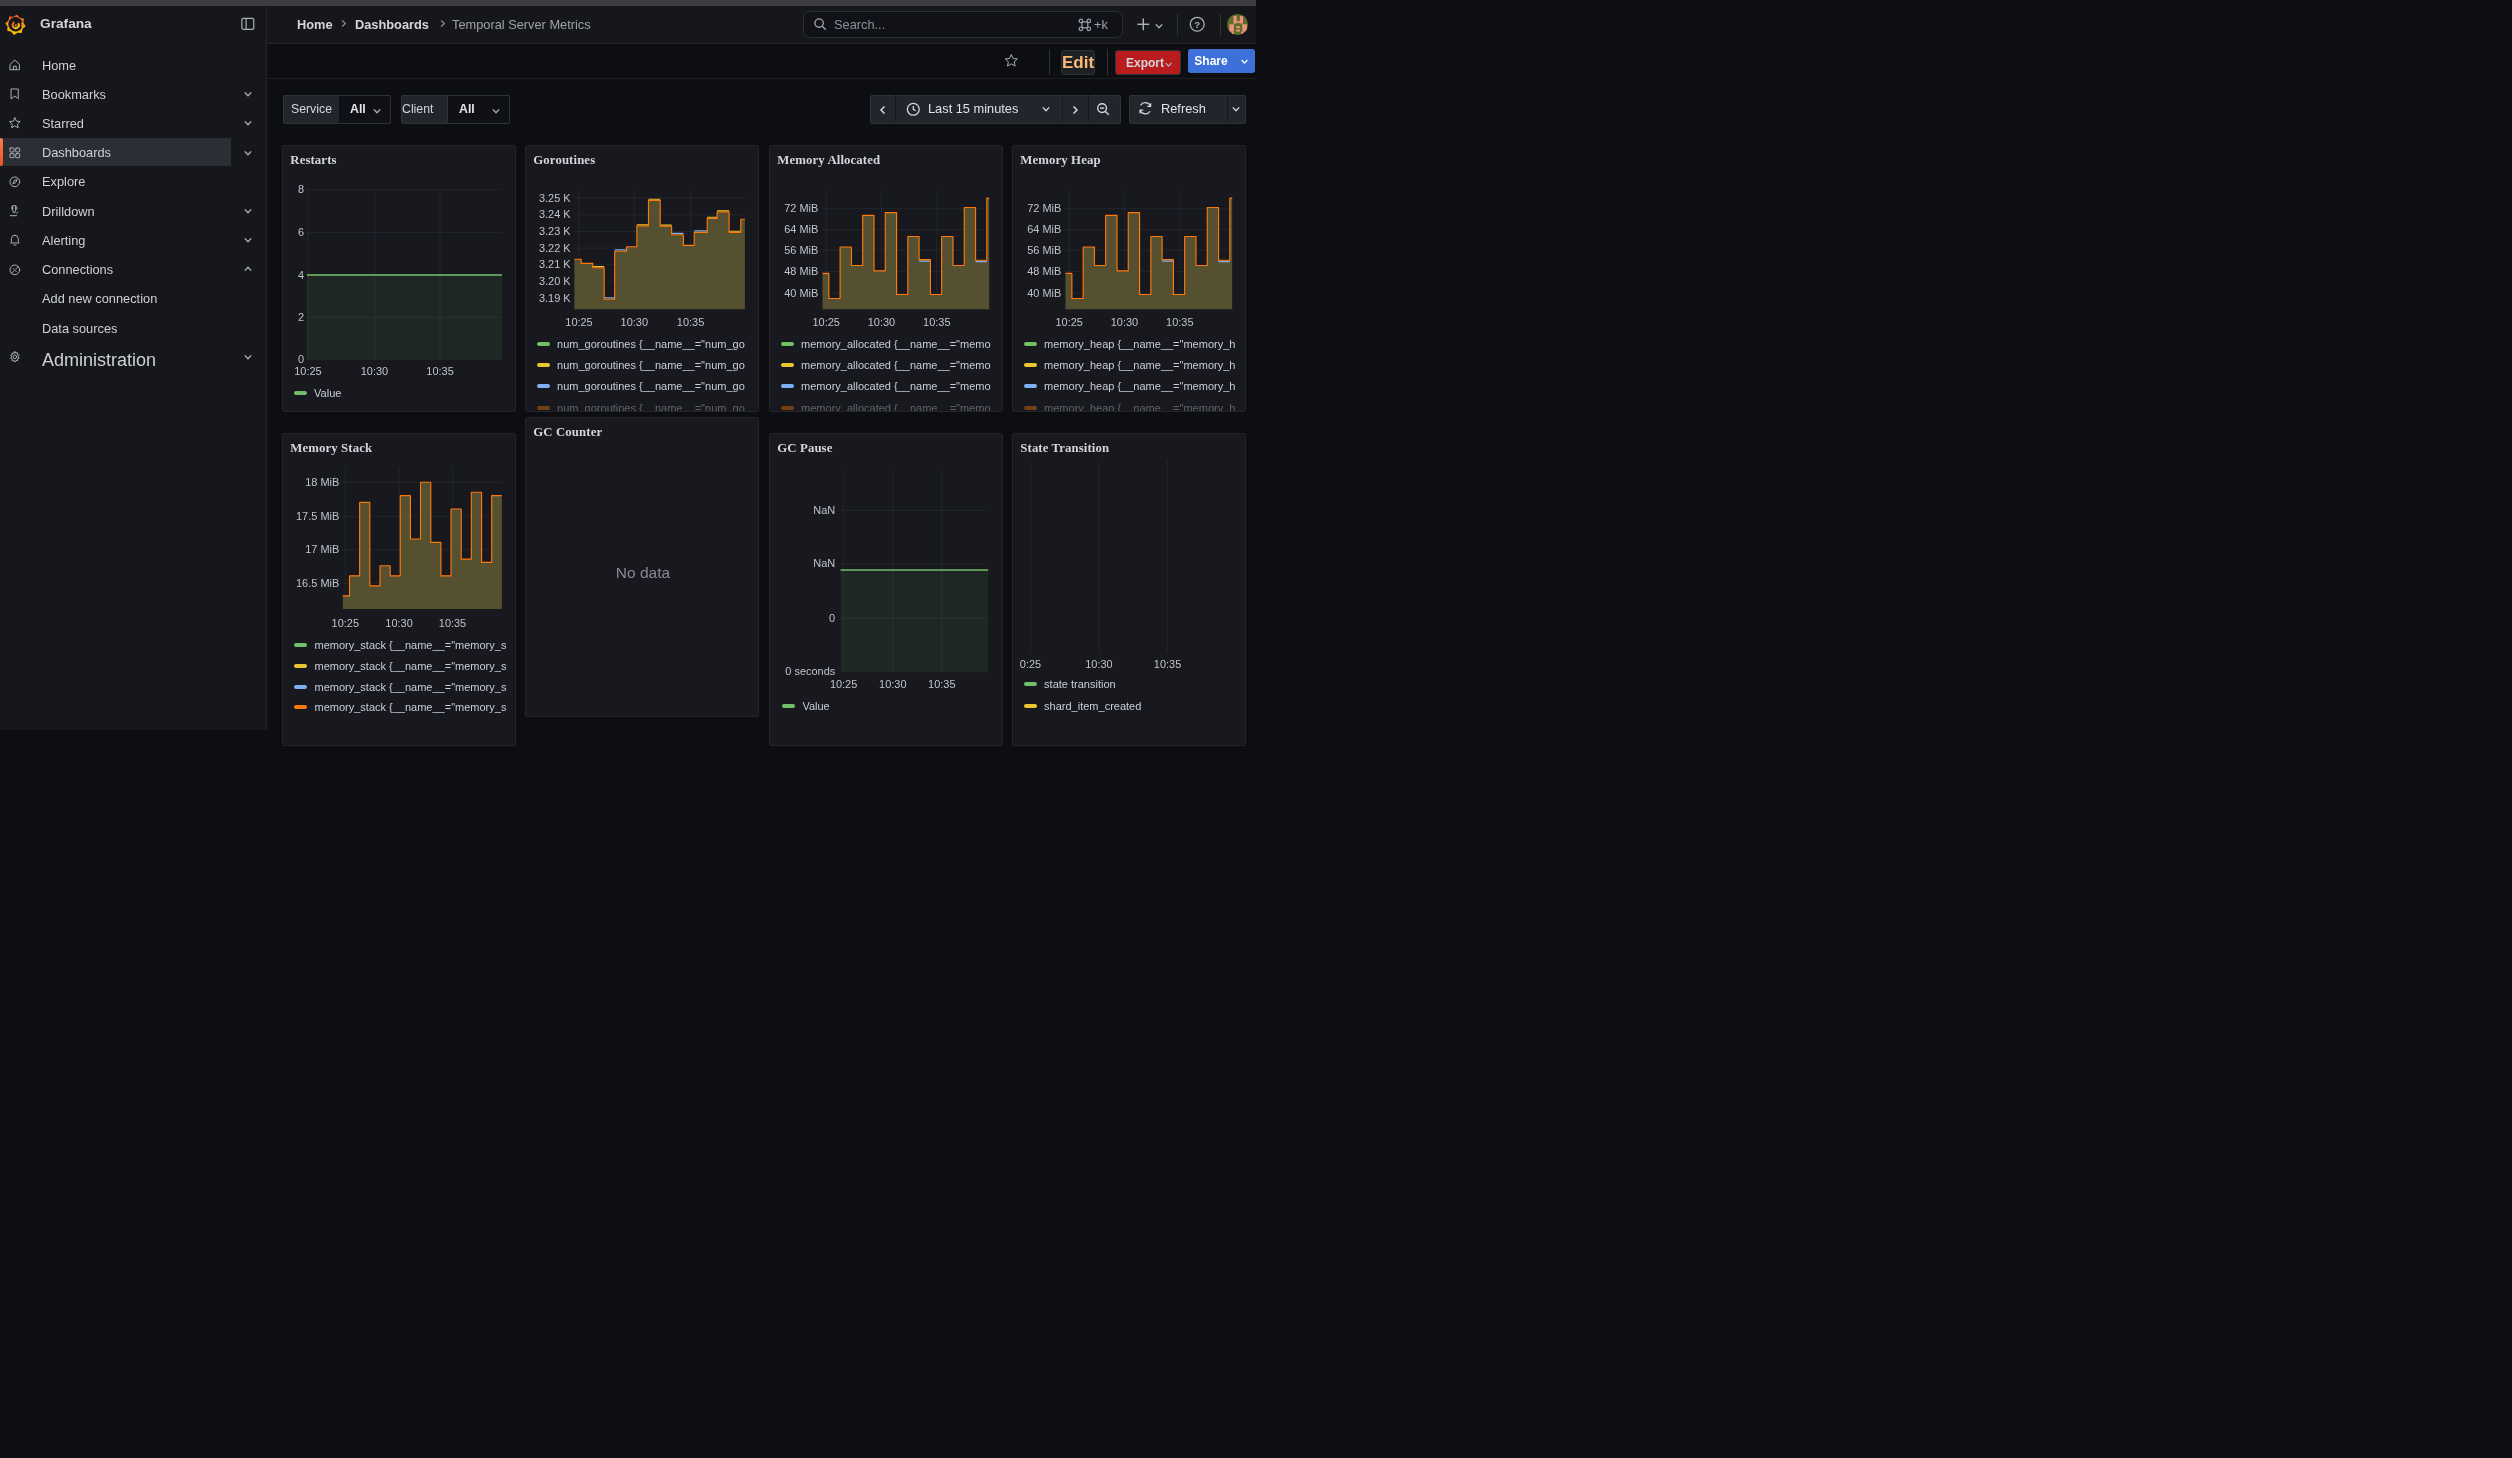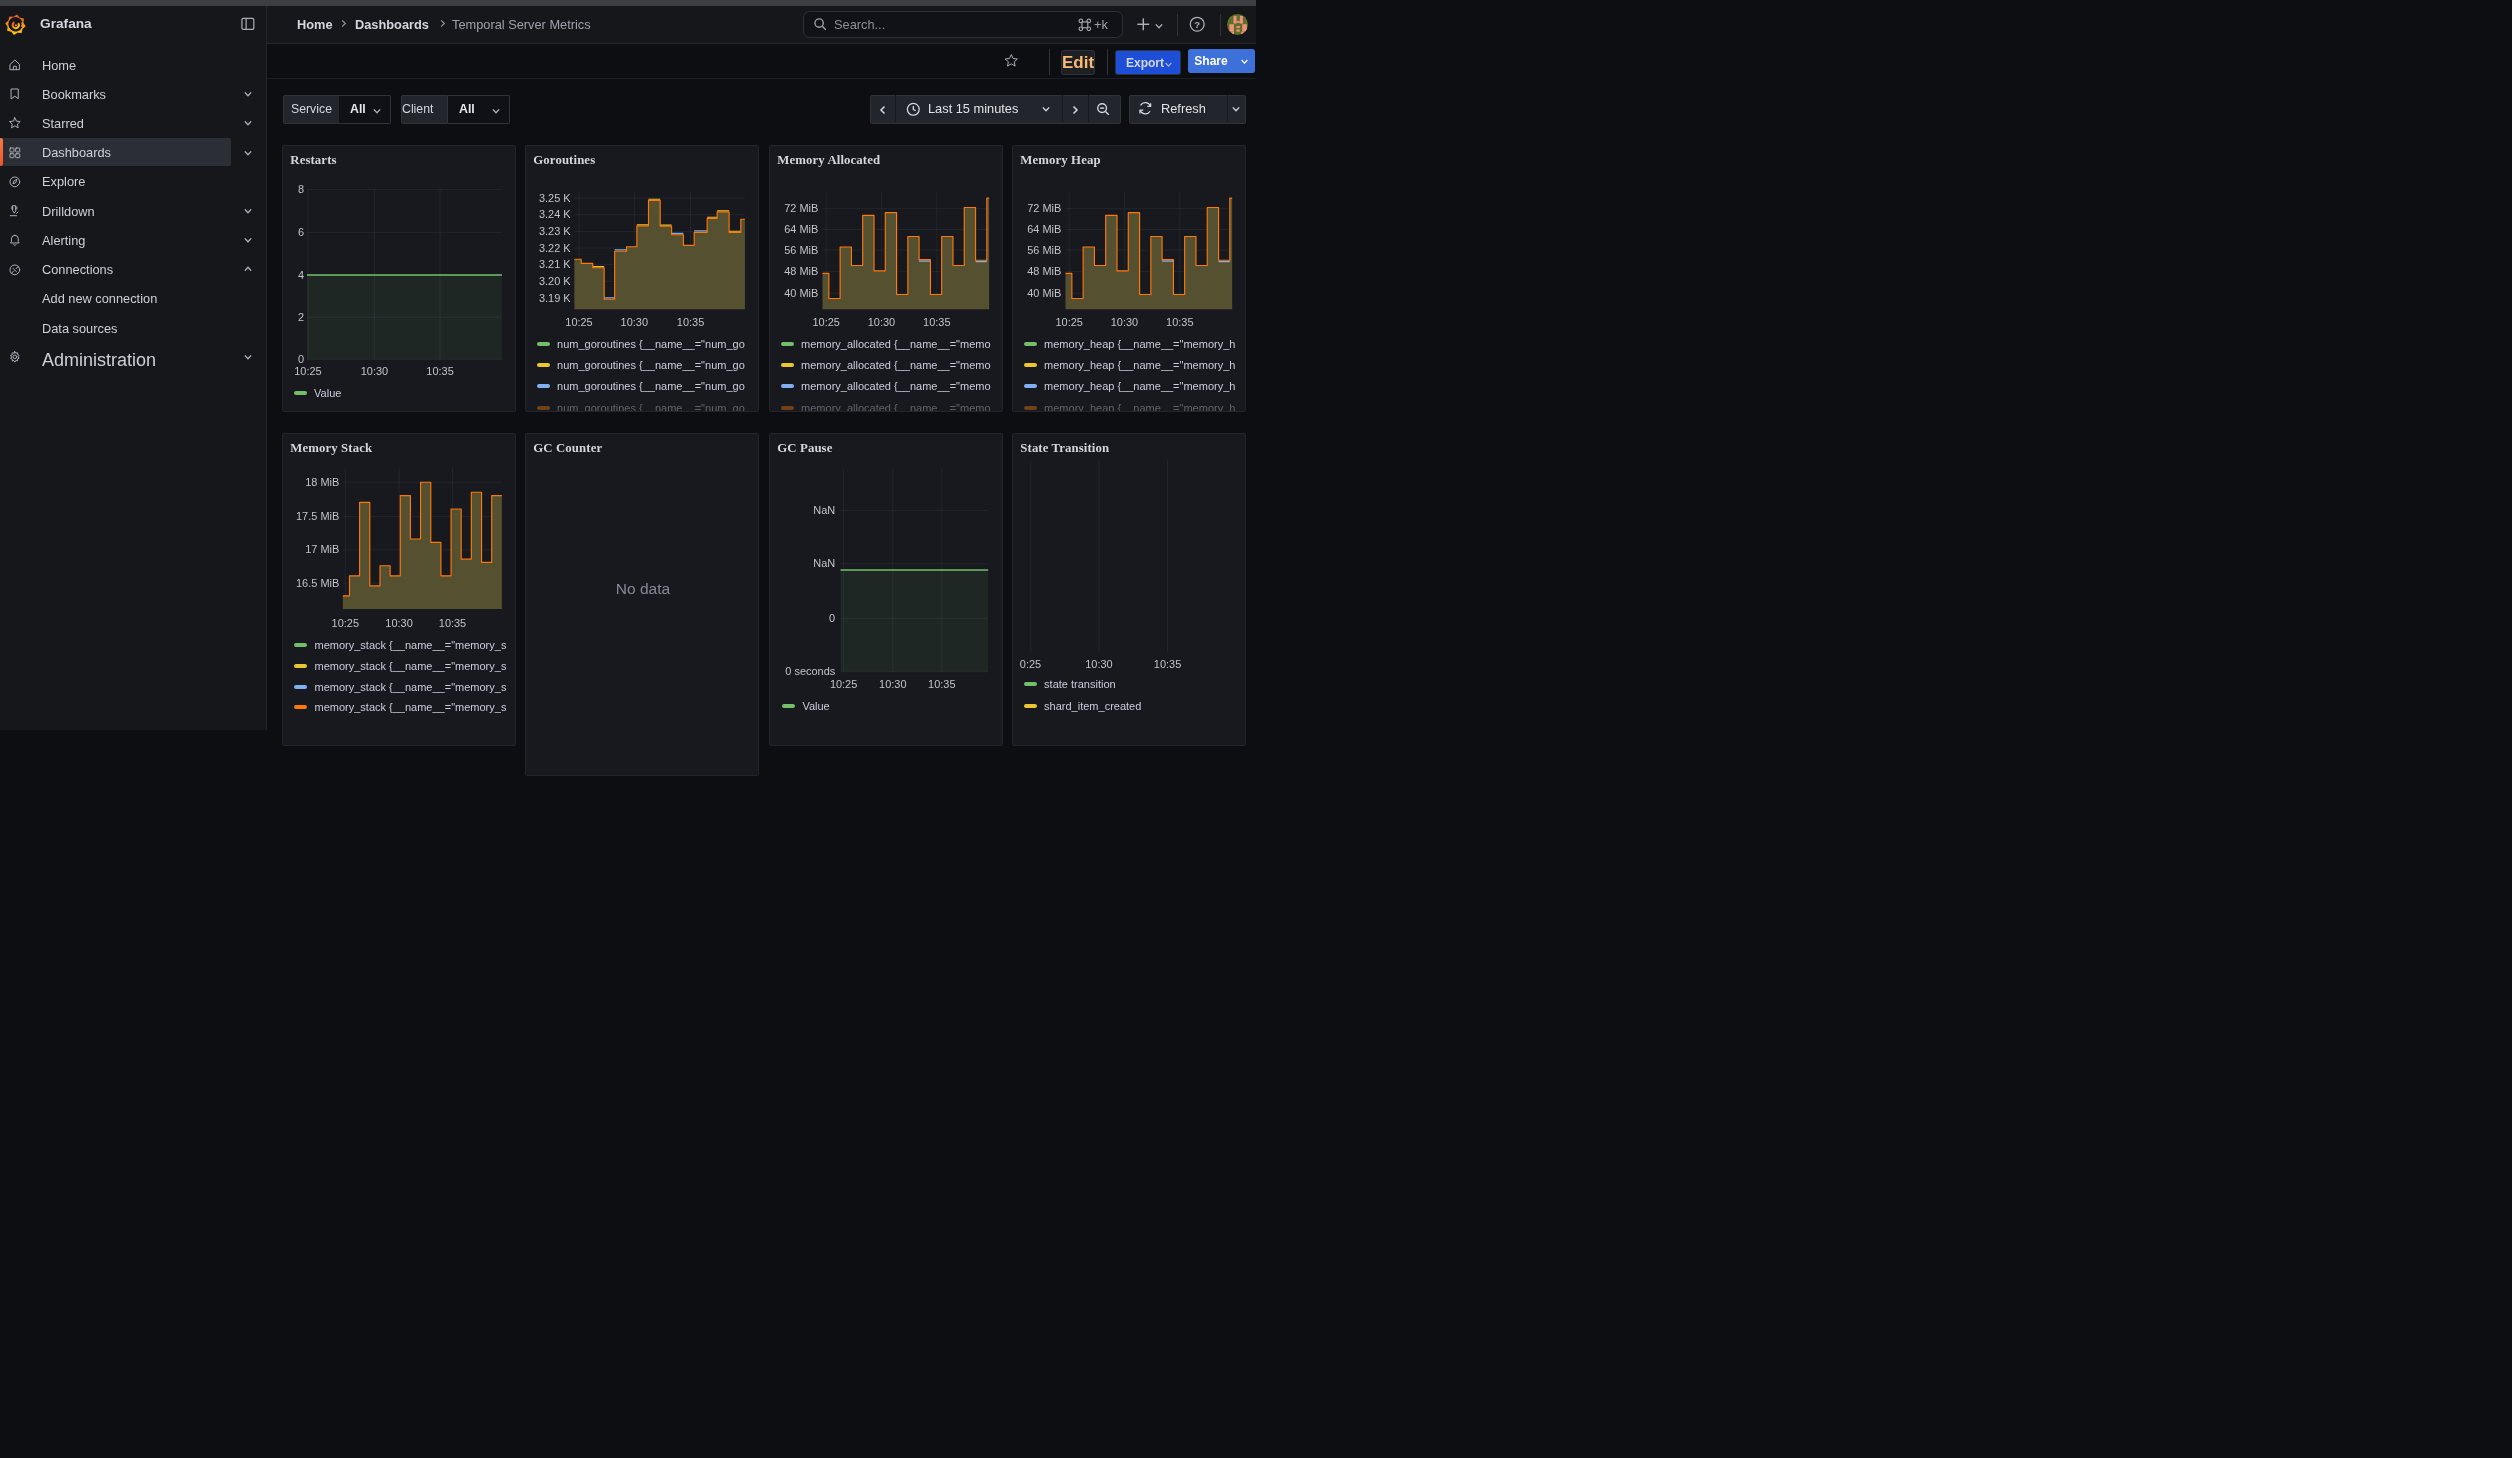--- a/index.html
+++ b/index.html
@@ -98,21 +98,21 @@
   </g>
  </g>
 </svg>
 
 <svg class="abs" style="left:1004px;top:53px;" width="14.6" height="14.6" viewBox="0 0 24 24" fill="none" stroke="#aeb0b8" stroke-width="1.6" stroke-linejoin="round">
  <path d="M12 2.5 L15 9 L22 9.8 L16.8 14.5 L18.3 21.5 L12 17.8 L5.7 21.5 L7.2 14.5 L2 9.8 L9 9 Z"></path>
 </svg>
 <div class="abs" style="left:1049px;top:49px;width:0.9px;height:25.6px;background:#2f3237;"></div>
 <div class="abs" style="left:1061px;top:50px;width:34px;height:25px;background:#1d2025;border:0.9px solid #2f3237;border-radius:2.7px;text-align:center;line-height:23px;font-size:17px;font-weight:700;color:#fdba74;">Edit</div>
 <div class="abs" style="left:1107px;top:49px;width:0.9px;height:25.6px;background:#2f3237;"></div>
-<div class="abs" style="left:1115px;top:50px;width:66px;height:25px;background:#1d4ed8;border:0.9px solid #2f3237;border-radius:2.7px;font-size:12px;font-weight:700;color:#d5d6dd;">
+<div class="abs" style="left:1115px;top:50px;width:66px;height:25px;background:#b91c1c;border:0.9px solid #2f3237;border-radius:2.7px;font-size:12px;font-weight:700;color:#d5d6dd;">
  <span style="position:absolute;left:10px;top:5px;">Export</span>
  <svg style="position:absolute;right:7.3px;top:8.7px;" width="9" height="9" viewBox="0 0 11 11" fill="none" stroke="#aeb0b8" stroke-width="1.5">
       <path d="M2 3.7 L5.5 7.4 L9 3.7"></path>
     </svg>
 </div>
 <div class="abs" style="left:1188px;top:49px;width:46px;height:24px;background:#3d71d9;border-radius:2.7px 0 0 2.7px;text-align:center;line-height:24px;font-size:12px;font-weight:700;color:#fff;">Share</div>
 <div class="abs" style="left:1234px;top:49px;width:21px;height:24px;background:#3d71d9;border-radius:0 2.7px 2.7px 0;">
  <svg style="position:absolute;left:5.5px;top:8.2px;" width="9" height="9" viewBox="0 0 11 11" fill="none" stroke="#fff" stroke-width="1.5">
       <path d="M2 3.7 L5.5 7.4 L9 3.7"></path>
     </svg>
@@ -351,21 +351,21 @@
       <text x="61.5" y="94.2" text-anchor="end" font-size="12" fill="#c2c3cb">17.5 MiB</text>
       <text x="61.5" y="130.7" text-anchor="end" font-size="12" fill="#c2c3cb">17 MiB</text>
       <text x="61.5" y="167.3" text-anchor="end" font-size="12" fill="#c2c3cb">16.5 MiB</text>
       <text x="68.1" y="211.2" text-anchor="middle" font-size="12" fill="#c2c3cb">10:25</text>
       <text x="127.0" y="211.2" text-anchor="middle" font-size="12" fill="#c2c3cb">10:30</text>
       <text x="185.5" y="211.2" text-anchor="middle" font-size="12" fill="#c2c3cb">10:35</text>
     </svg><div class="legrow" style="left:11.4px;top:205px;width:219px;opacity:1;"><span class="legpill" style="background:#73bf69;"></span>memory_stack {__name__="memory_s</div>
 <div class="legrow" style="left:11.4px;top:226px;width:219px;opacity:1;"><span class="legpill" style="background:#eac730;"></span>memory_stack {__name__="memory_s</div>
 <div class="legrow" style="left:11.4px;top:247px;width:219px;opacity:1;"><span class="legpill" style="background:#7eb0f2;"></span>memory_stack {__name__="memory_s</div>
 <div class="legrow" style="left:11.4px;top:267px;width:219px;opacity:1;"><span class="legpill" style="background:#ff780a;"></span>memory_stack {__name__="memory_s</div></div>
-<div class="panel" style="left:525px;top:433px;width:234px;height:343px;">
+<div class="panel" style="left:525px;top:417px;width:234px;height:300px;">
     <div class="ptitle">GC Counter</div>
     <div class="abs" style="left:0;top:146px;width:234px;text-align:center;font-size:15.5px;color:rgba(204,204,220,0.62);">No data</div>
   </div>
 <div class="panel" style="left:769px;top:433px;width:234px;height:313px;"><div class="ptitle">GC Pause</div><svg width="234" height="274" viewBox="0 0 256.0 300">
       <line x1="77.1" y1="83.6" x2="238.8" y2="83.6" stroke="rgba(204,204,220,0.08)"></line>
       <line x1="77.1" y1="142.1" x2="238.8" y2="142.1" stroke="rgba(204,204,220,0.08)"></line>
       <line x1="77.1" y1="201.9" x2="238.8" y2="201.9" stroke="rgba(204,204,220,0.08)"></line>
       <line x1="77.1" y1="260.4" x2="238.8" y2="260.4" stroke="rgba(204,204,220,0.08)"></line>
       <line x1="80.5" y1="38.5" x2="80.5" y2="260.4" stroke="rgba(204,204,220,0.08)"></line>
       <line x1="134.4" y1="38.5" x2="134.4" y2="260.4" stroke="rgba(204,204,220,0.08)"></line>

